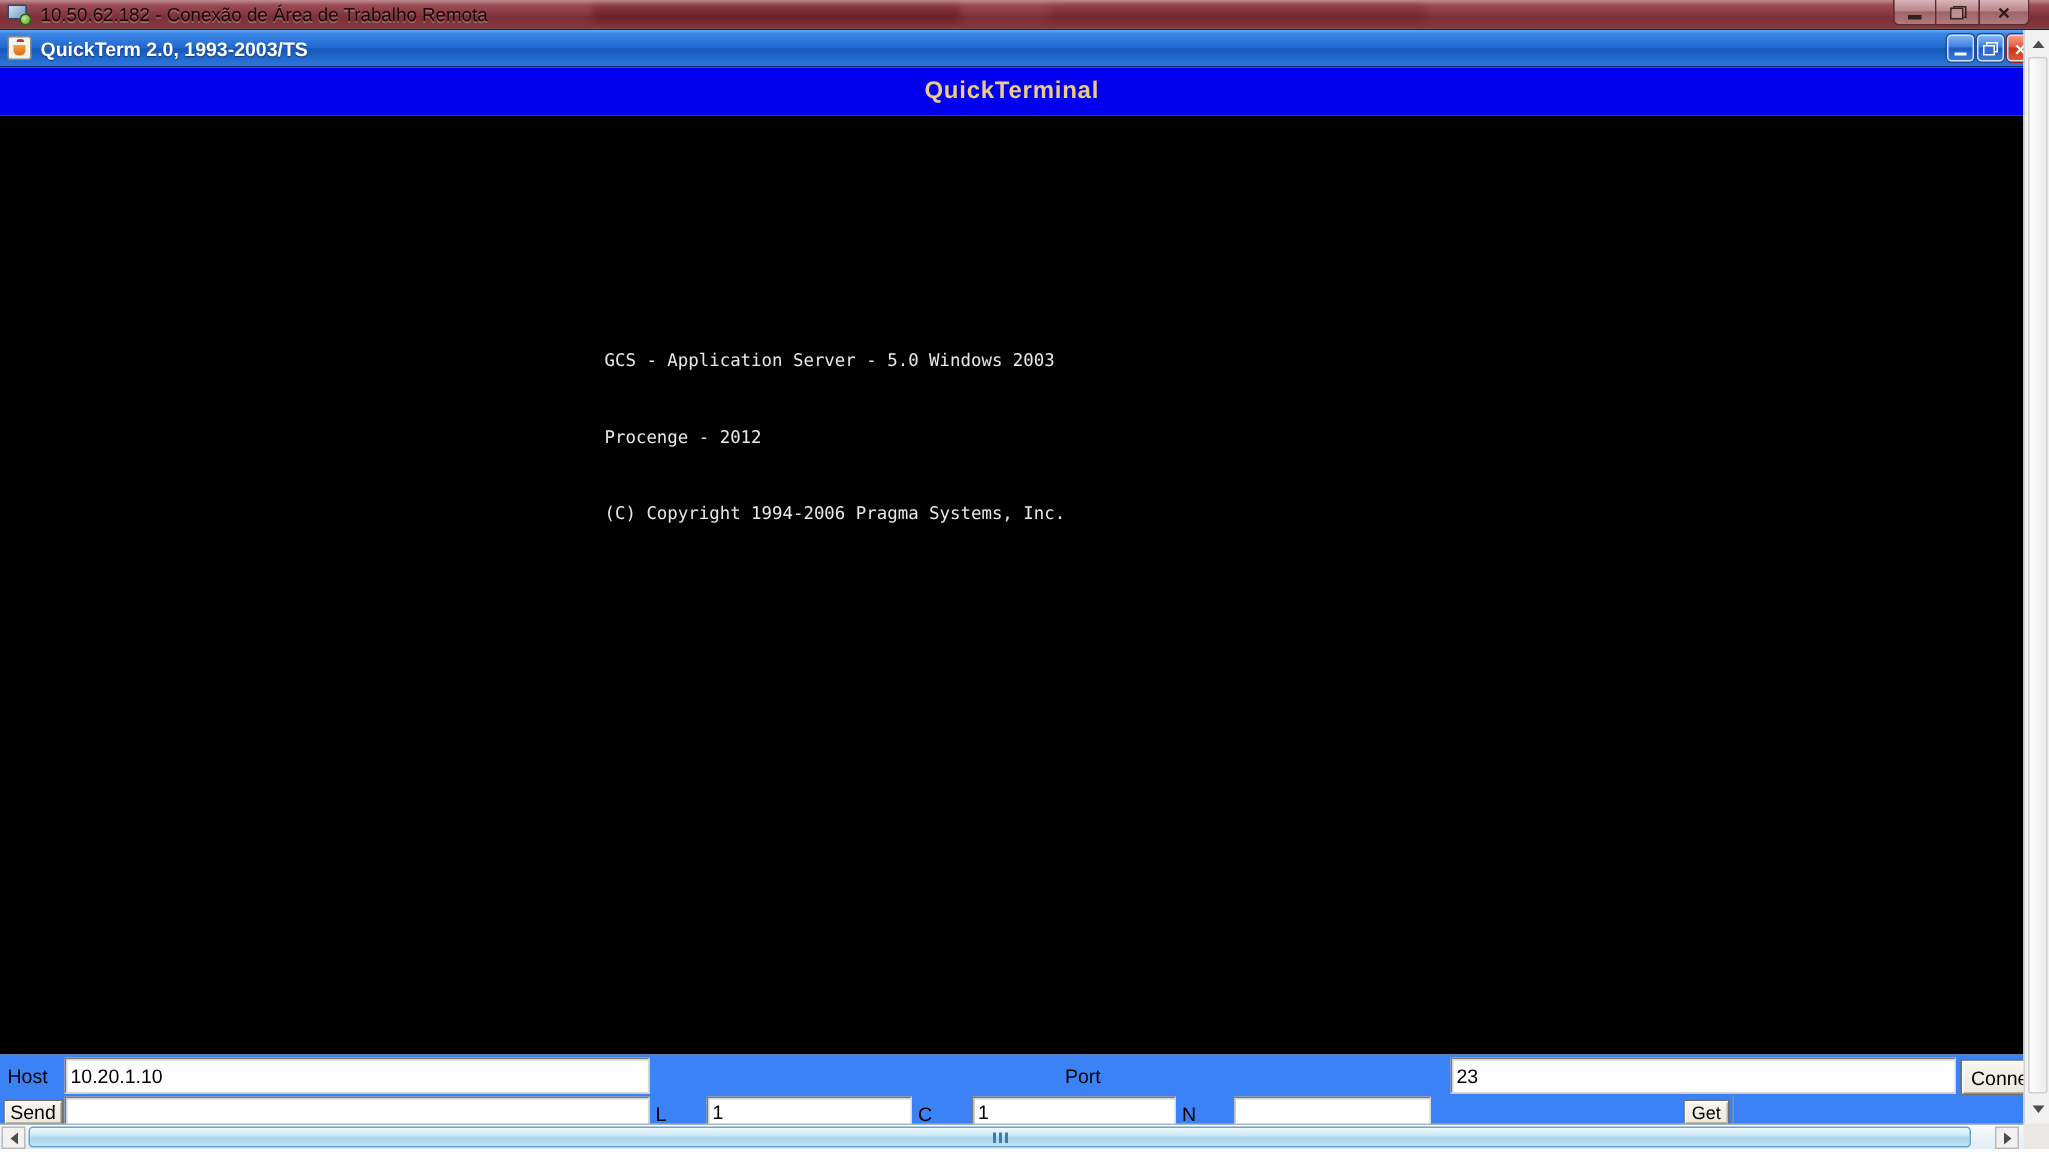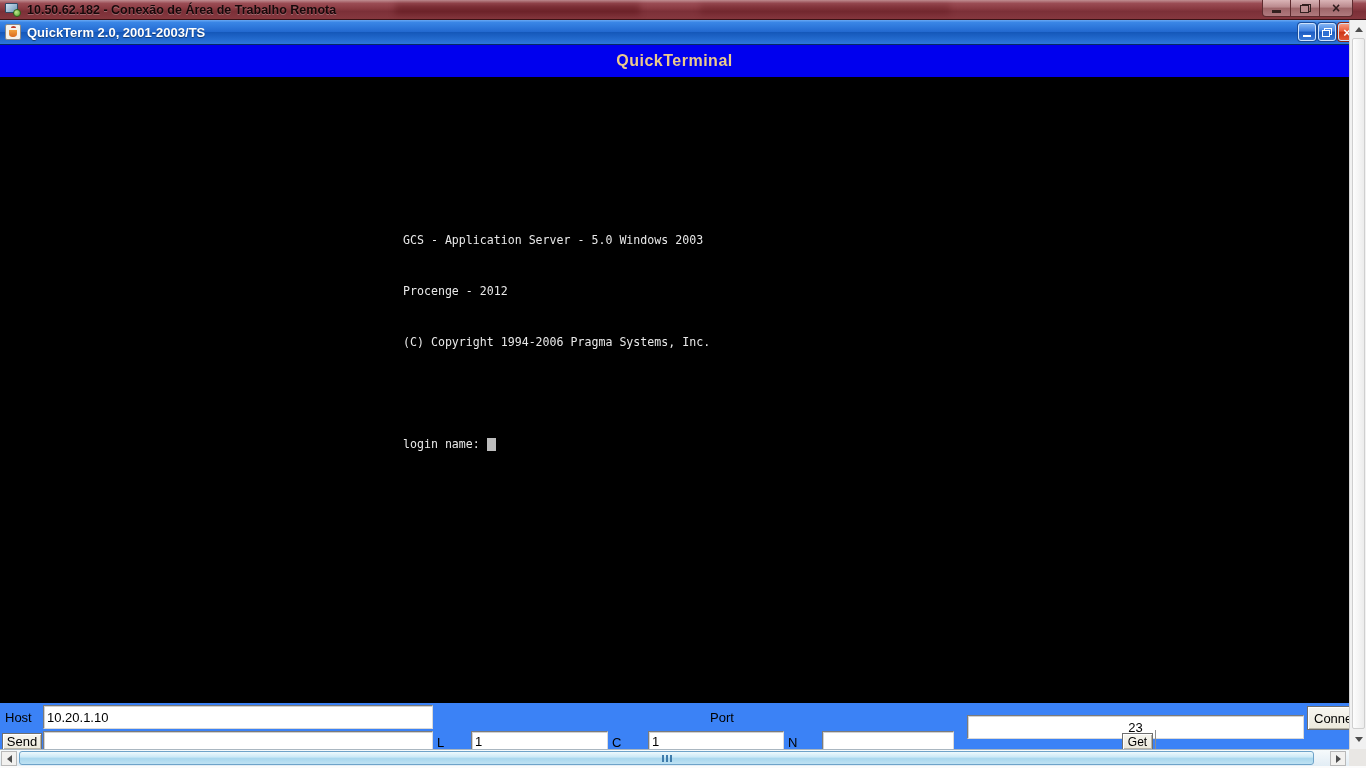--- a/index.html
+++ b/index.html
@@ -8,21 +8,21 @@
   .screen { position:relative; width:1366px; height:768px; background:#f5f5f5; }
 
   
   .rdp-titlebar { position:absolute; left:0; top:0; width:1366px; height:20px;
     background:linear-gradient(180deg,#c08e92 0%, #9a4c54 18%, #8a3a42 45%, #7c3038 60%, #86383f 100%);
     border-bottom:1px solid #3a1216; display:flex; align-items:center; }
   .rdp-smudge { position:absolute; top:4px; height:11px; background:rgba(80,8,14,.38); filter:blur(3px); }
   .rdp-icon { width:16px; height:14px; margin:0 6px 0 5px; position:relative; }
   .rdp-icon .mon { position:absolute; left:0; top:0; width:13px; height:10px; background:linear-gradient(135deg,#cfe3f2,#6f95b8); border:1px solid #2e4a66; border-radius:1px; }
   .rdp-icon .dot { position:absolute; right:0; bottom:0; width:8px; height:8px; background:radial-gradient(circle at 35% 35%,#bfe98a,#4f9e2f); border-radius:50%; border:1px solid #2e6018; }
-  .rdp-title { font-size:12.5px; color:#17080a; text-shadow:0 1px 0 rgba(255,255,255,.25); position:relative;font-weight:bold; }
+  .rdp-title { font-size:12.5px; color:#17080a; text-shadow:0 1px 0 rgba(255,255,255,.25); position:relative; }
   .rdp-buttons { position:absolute; right:13px; top:0; height:17px; display:flex; }
   .rdp-btn { width:29px; height:17px; border:1px solid #5d2a2e; border-top:none; background:linear-gradient(180deg,#dab4b6 0%, #b9888c 45%, #9d6468 50%, #b07a7e 100%);
     display:flex; align-items:center; justify-content:center; color:#2f1b1d; }
   .rdp-btn + .rdp-btn { border-left:none; }
   .rdp-btn.first { border-radius:0 0 0 4px; }
   .rdp-btn.last { width:33px; border-radius:0 0 4px 0; }
   .g-min { width:9px; height:3px; background:#33201f; margin-top:6px; }
   .g-restore { position:relative; width:11px; height:9px; }
   .g-restore::before { content:""; position:absolute; right:0; top:0; width:7px; height:6px; border:1px solid #33201f; }
   .g-restore::after  { content:""; position:absolute; left:0; bottom:0; width:7px; height:6px; border:1px solid #33201f; background:#bd8d90; }
@@ -120,21 +120,21 @@
     </div>
   </div>
 
   <div class="qt-window">
 
     <div class="qt-titlebar">
       <span class="qt-icon">
         <span class="steam"></span>
           <span class="cup"></span>
       </span>
-      <span class="qt-title">QuickTerm 2.0, 2001-2003/TS</span>
+      <span class="qt-title">QuickTerm 2.0, 1993-2003/TS</span>
       <div class="qt-buttons">
         <div class="qt-btn">
             <span class="qg-min"></span>
           </div>
         <div class="qt-btn">
             <span class="qg-restore"></span>
           </div>
         <div class="qt-btn close">
             <span class="qg-x">×</span>
           </div>
@@ -144,29 +144,28 @@
     <div class="qt-header">
       <span class="qt-header-text">QuickTerminal</span>
     </div>
 
     <div class="terminal">
       <div class="term-text">
         <div class="term-line">GCS - Application Server - 5.0 Windows 2003</div>
         <div class="term-line">Procenge - 2012</div>
         <div class="term-line">(C) Copyright 1994-2006 Pragma Systems, Inc.</div>
         <div class="term-line"></div>
-        <div class="term-line"><span>login name:</span><span class="cursor"></span></div>
       </div>
     </div>
 
     <div class="form-area">
       <span class="flabel" style="left:5px; top:7px;">Host</span>
       <input class="tinput" style="left: 43px; top: 2px; width: 390px; height: 24px;" value="10.20.1.10">
       <span class="flabel" style="left:710px; top:7px;">Port</span>
-      <input class="tinput" style="left: 967px; top: 12px; width: 337px; height: 24px; text-align: center;" value="23">
+      <input class="tinput" style="left: 967px; top: 2px; width: 337px; height: 24px;" value="23">
       <button class="cbutton" style="left:1307px; top:3px; width:48px; height:24px; text-align:left; padding-left:6px;">Conne</button>
 
       <button class="cbutton" style="left:2px; top:30px; width:40px; height:17px;">Send</button>
       <input class="tinput" style="left: 43px; top: 28px; width: 390px; height: 20px;" value="">
       <span class="flabel" style="left:437px; top:32px;">L</span>
       <input class="tinput" style="left: 471px; top: 28px; width: 137px; height: 20px;" value="1">
       <span class="flabel" style="left:612px; top:32px;">C</span>
       <input class="tinput" style="left: 648px; top: 28px; width: 136px; height: 20px;" value="1">
       <span class="flabel" style="left:788px; top:32px;">N</span>
       <input class="tinput" style="left: 822px; top: 28px; width: 132px; height: 20px;" value="">

